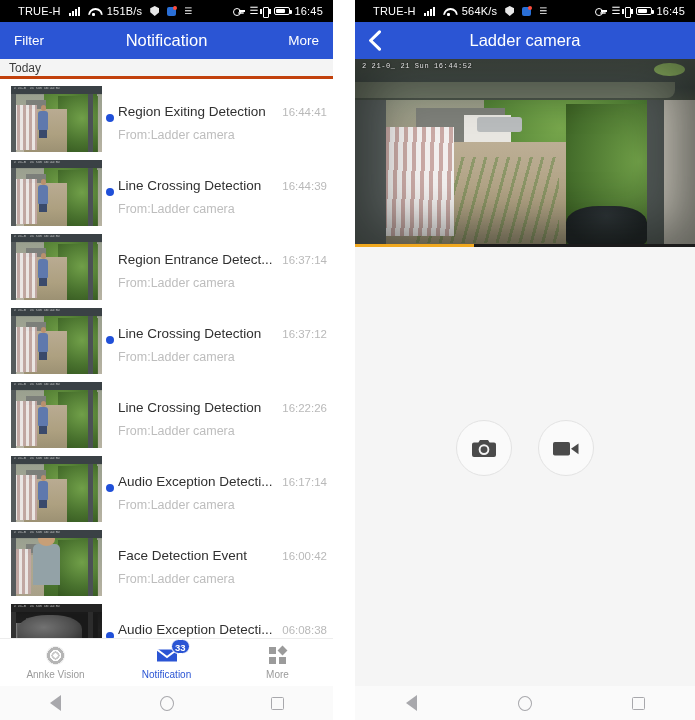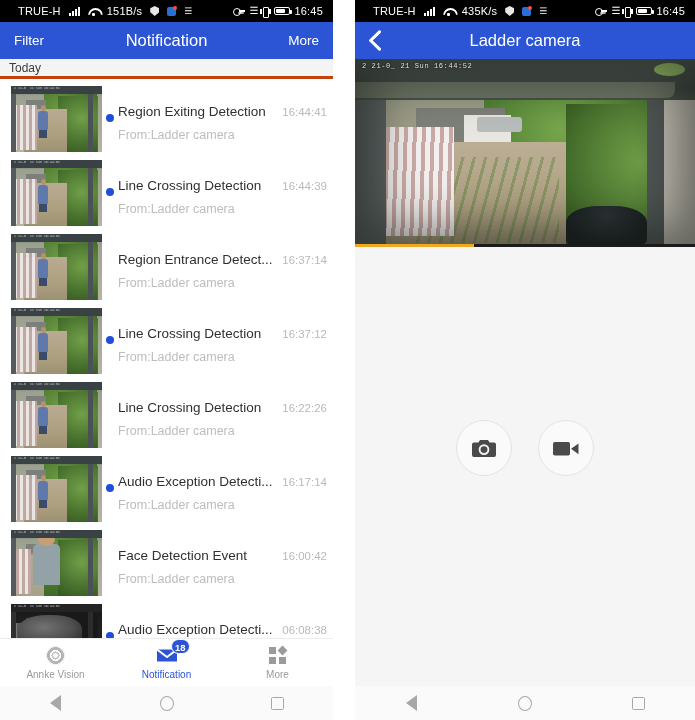--- a/index.html
+++ b/index.html
@@ -509,21 +509,21 @@
           <span class="lbl">Annke Vision</span>
         </div>
         <div class="tab active">
           <span class="icwrap">
             <span class="icon-env">
               <svg width="22" height="15" viewBox="0 0 22 15">
                 <path d="M1 1.5 h20 v12 h-20 z" fill="#2b55d4"></path>
                 <path d="M1 1.5 L11 9 L21 1.5" fill="none" stroke="#ffffff" stroke-width="2"></path>
               </svg>
             </span>
-            <span class="badge">18</span>
+            <span class="badge">33</span>
           </span>
           <span class="lbl">Notification</span>
         </div>
         <div class="tab">
           <span class="icwrap">
             <span class="icon-grid">
               <i></i>
               <i></i>
               <i></i>
               <i></i>
@@ -553,21 +553,21 @@
     <div class="statusbar">
       <div class="sb-left">
         <span class="sb-carrier">TRUE-H</span>
         <span class="ic ic-signal">
             <i></i>
             <i></i>
             <i></i>
             <i></i>
           </span>
         <span class="ic ic-wifi"></span>
-        <span class="sb-rate">435K/s</span>
+        <span class="sb-rate">564K/s</span>
         <span class="ic ic-shield"></span>
         <span class="ic ic-app"></span>
         <span class="ic ic-msg">☰</span>
       </div>
       <div class="sb-right">
         <span class="ic ic-key"></span>
         <span class="ic ic-bt">☰</span>
         <span class="ic ic-vib"></span>
         <span class="ic ic-batt"></span>
         <span class="sb-time">16:45</span>

